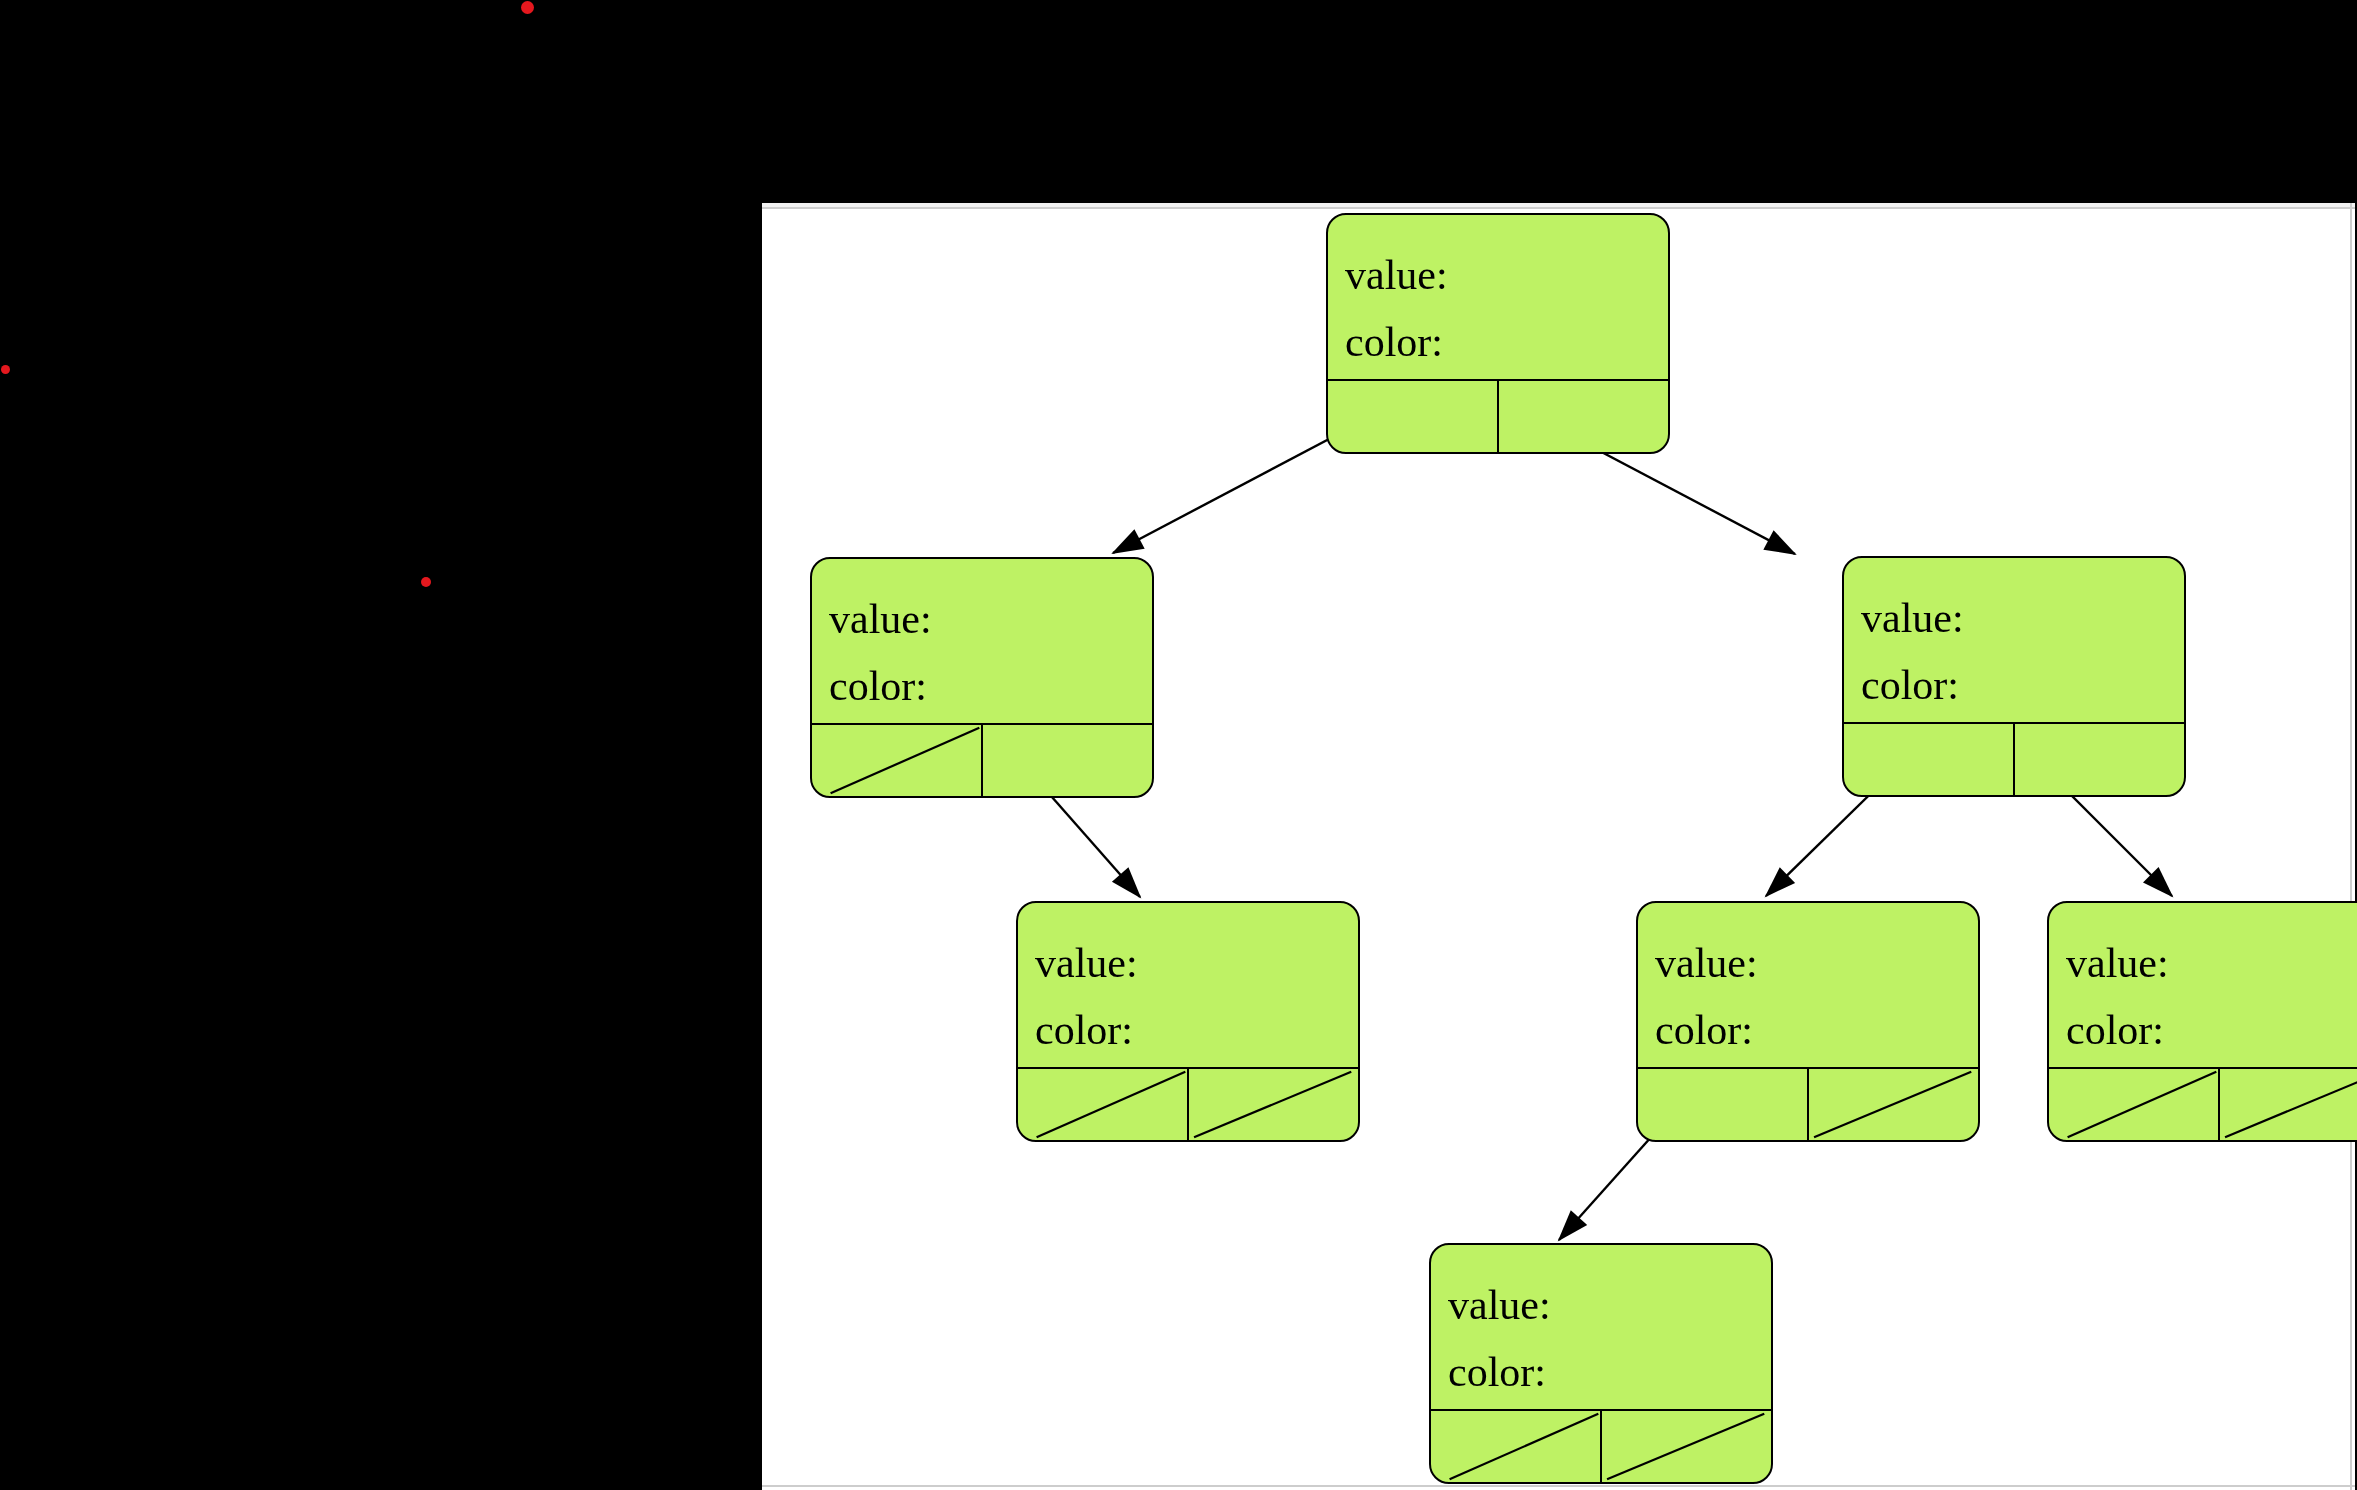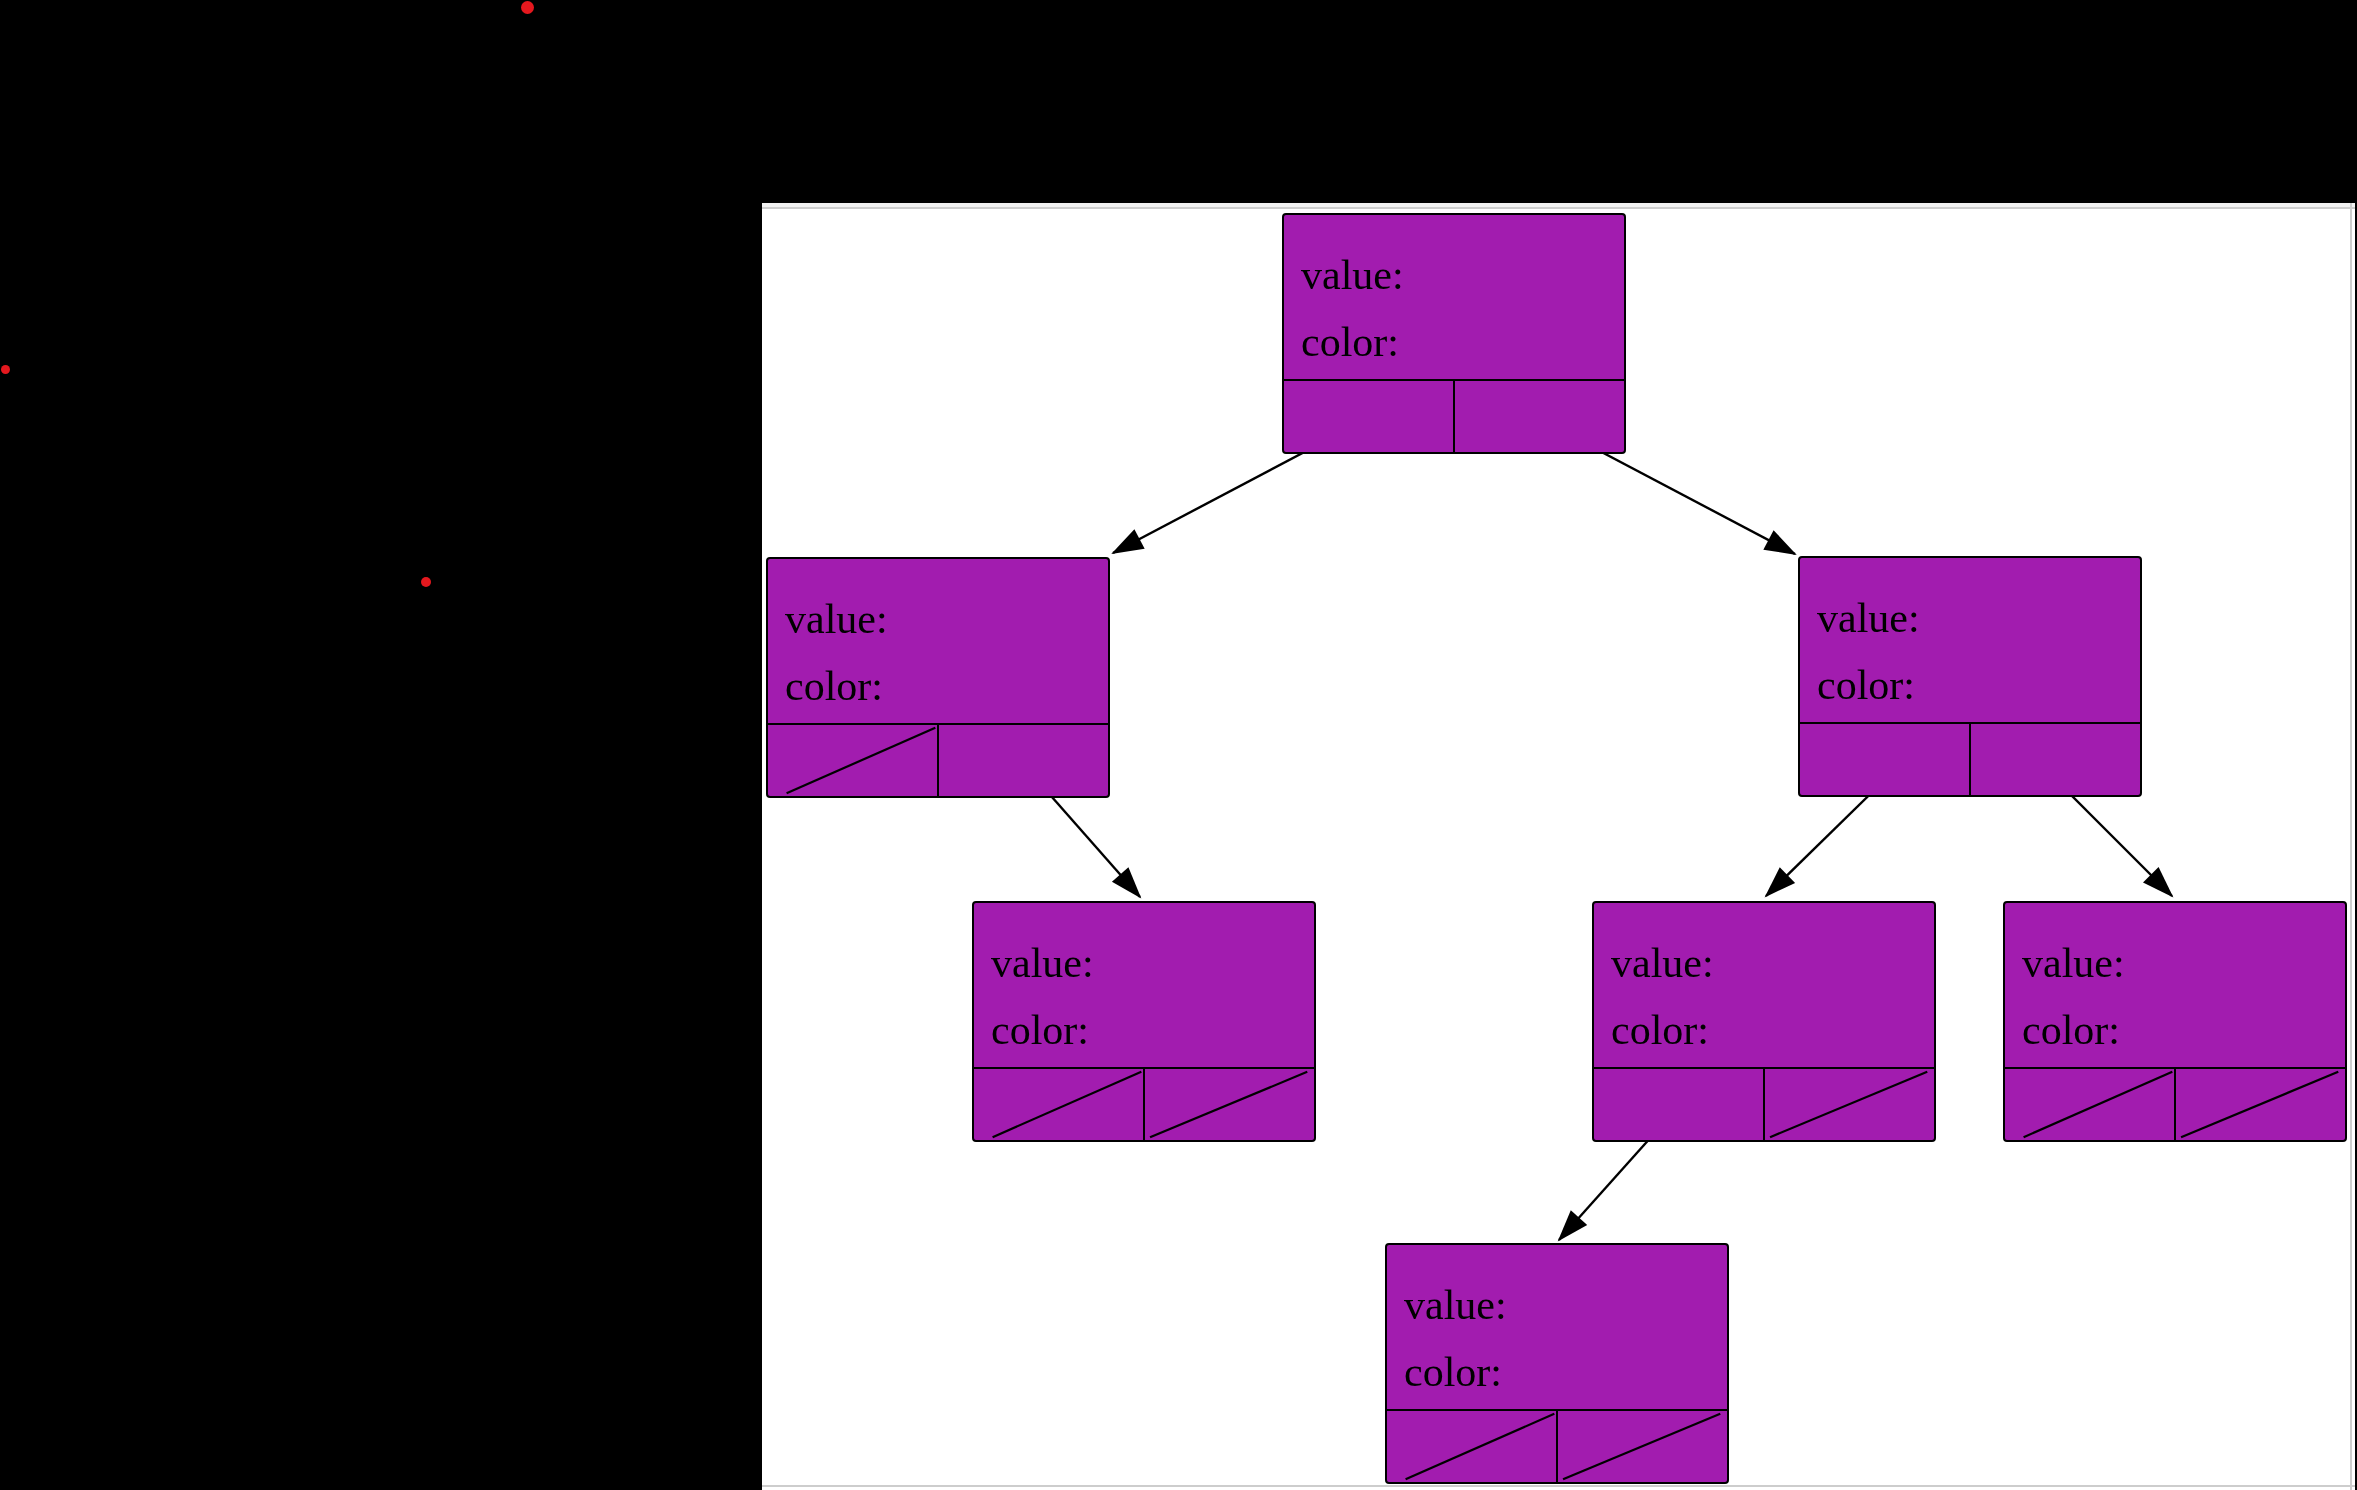--- a/index.html
+++ b/index.html
@@ -24,24 +24,25 @@
   .panel-line.top    { left: 0; top: 4px; width: 100%; height: 2px; }
   .panel-line.right  { right: 3px; top: 0; width: 2px; height: 100%; }
   .panel-line.bottom { left: 0; top: 1282px; width: 100%; height: 2px; }
 
   .dot { position: absolute; border-radius: 50%; }
 
   .node {
     position: absolute;
     width: 344px; height: 241px;
     box-sizing: border-box;
-    background: #a21caf;
+    background: #bef264;
     border: 2.4px solid #000;
-    border-radius: 4px;
+    border-radius: 20px;
     overflow: hidden;
+    margin-left: 44px;
   }
   .node-text {
     box-sizing: border-box;
     height: 170px;
     padding: 27px 0 0 17px;
     font-size: 42px;
     line-height: 67px;
     color: #000;
   }
   .pointer-row {

